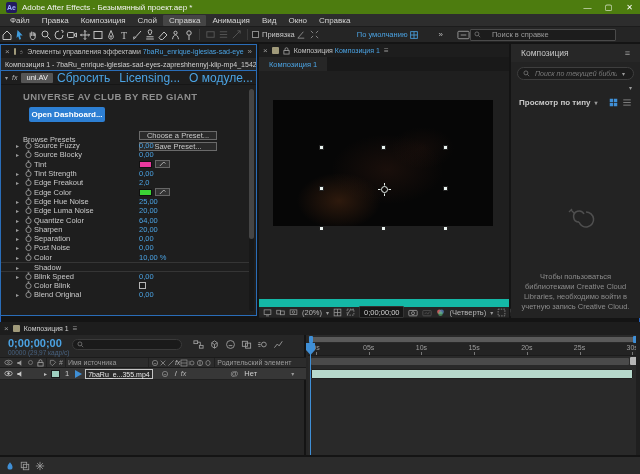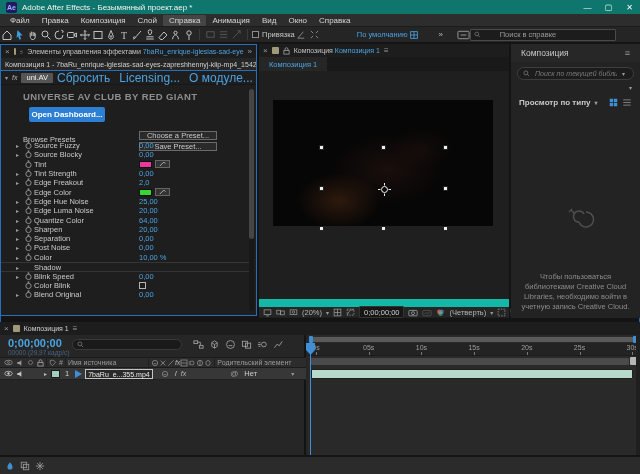--- a/index.html
+++ b/index.html
@@ -4,42 +4,42 @@
 <style>
   html,body{margin:0;padding:0;background:#000;}
   *{box-sizing:border-box;}
   .screen{position:relative;width:640px;height:474px;background:#141414;overflow:hidden;
     font-family:"Liberation Sans",sans-serif;color:#c6c6c6;cursor:default;
     box-shadow:inset 0 0 0 1px #2364c6;}
   .abs{position:absolute;}
   svg{display:block;}
 
   
-  .titlebar{left:0;top:0;width:640px;height:14px;background:#0f766e;display:flex;align-items:center;}
+  .titlebar{left:0;top:0;width:640px;height:14px;background:#4d7c0f;display:flex;align-items:center;}
   .ae-logo{width:11px;height:11px;margin:0 5px 0 6px;background:#221a5e;border-radius:2px;
     color:#9fb0ff;font-size:7px;font-weight:bold;display:flex;align-items:center;justify-content:center;}
   .title-text{font-size:8px;color:#f2f2f2;white-space:nowrap;}
   .winbtns{margin-left:auto;display:flex;height:14px;}
   .winbtn{width:21px;height:14px;display:flex;align-items:center;justify-content:center;color:#fff;font-size:8px;}
 
   
   .menubar{left:0;top:14px;width:640px;height:13px;background:#2d2d2d;display:flex;align-items:center;padding-left:4px;border-bottom:1px solid #1c1c1c;}
   .mi{font-size:8px;color:#d6d6d6;padding:1px 6px;white-space:nowrap;}
   .mi.act{background:#454545;border-radius:1px;}
 
   
   .toolbar{left:0;top:27px;width:640px;height:17px;background:#252525;border-bottom:2px solid #141414;display:flex;align-items:center;}
   .tool{width:13px;height:15px;display:flex;align-items:center;justify-content:center;}
   .tb-sep{width:1px;height:11px;background:#3a3a3a;margin:0 4px;}
   .dim{opacity:.38;}
   .snaplabel{font-size:7.5px;color:#c6c6c6;margin-left:3px;}
   .chk{width:7px;height:7px;border:1px solid #8a8a8a;background:#1d1d1d;}
   .wslabel{font-size:7.5px;color:#4ba3e3;white-space:nowrap;}
   .ovf{color:#b9b9b9;font-size:8px;}
-  .helpsearch{width:146px;height:12px;background:#1c1c1c;border:1px solid #4a4a4a;border-radius:1px;display:flex;align-items:center;padding:0 3px;gap:17px;}
+  .helpsearch{width:146px;height:12px;background:#1c1c1c;border:1px solid #4a4a4a;border-radius:1px;display:flex;align-items:center;padding:0 3px;gap:9px;}
   .helpsearch input{background:transparent;border:0;outline:none;color:#bdbdbd;font-size:7.5px;width:120px;font-family:"Liberation Sans",sans-serif;}
   .helpsearch input::placeholder{color:#9a9a9a;opacity:1;}
 
   
   .tabbar{height:13px;background:#1d1d1d;display:flex;align-items:center;gap:4px;padding:0 4px;white-space:nowrap;overflow:hidden;}
   .tb-x{color:#9a9a9a;font-size:8px;}
   .tb-sq{width:7px;height:7px;background:#a09a7a;border-radius:1px;}
   .tb-title{font-size:7px;color:#c3c3c3;}
   .tb-blue{color:#4ba3e3;}
   .tb-menu{color:#9a9a9a;font-size:8px;}

